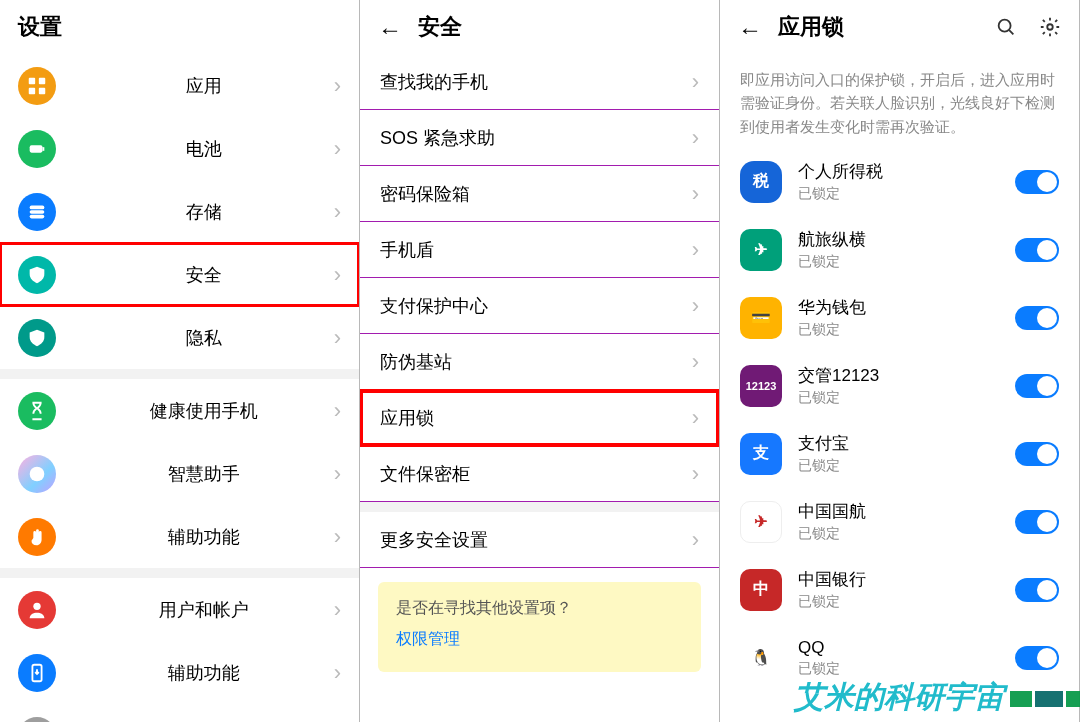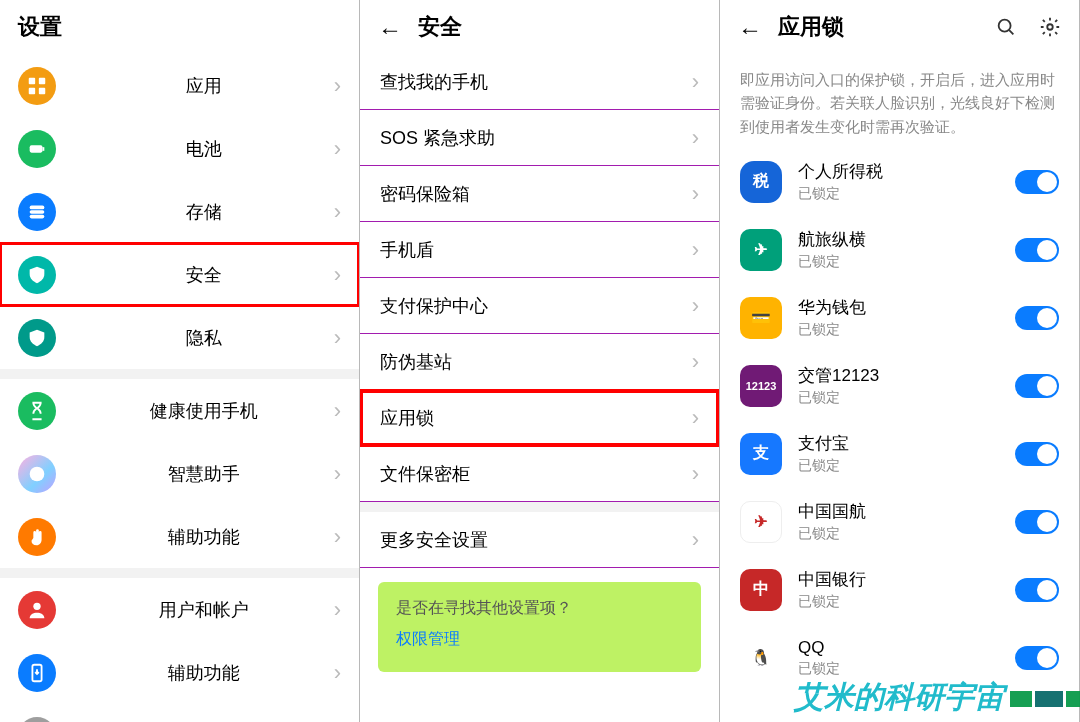--- a/index.html
+++ b/index.html
@@ -91,21 +91,21 @@
 }
 .security-row.highlight {
   outline: 4px solid #ff0000;
   outline-offset: -3px;
   border-bottom: none;
 }
 .security-row .chevron { margin-left: auto; }
 .security-row .row-label { flex: 1; font-size: 18px; color: #000; }
 .hint-card {
   margin: 14px 18px;
-  background: #bef264;
+  background: #fef9c3;
   border-radius: 6px;
   padding: 16px 18px;
 }
 .hint-card .q { font-size: 16px; color: #555; margin-bottom: 10px; }
 .hint-card .lnk { font-size: 16px; color: #0a7cff; margin-bottom: 6px; }
 
 .desc-text {
   padding: 14px 20px 10px 20px;
   font-size: 15px;
   color: #888;

